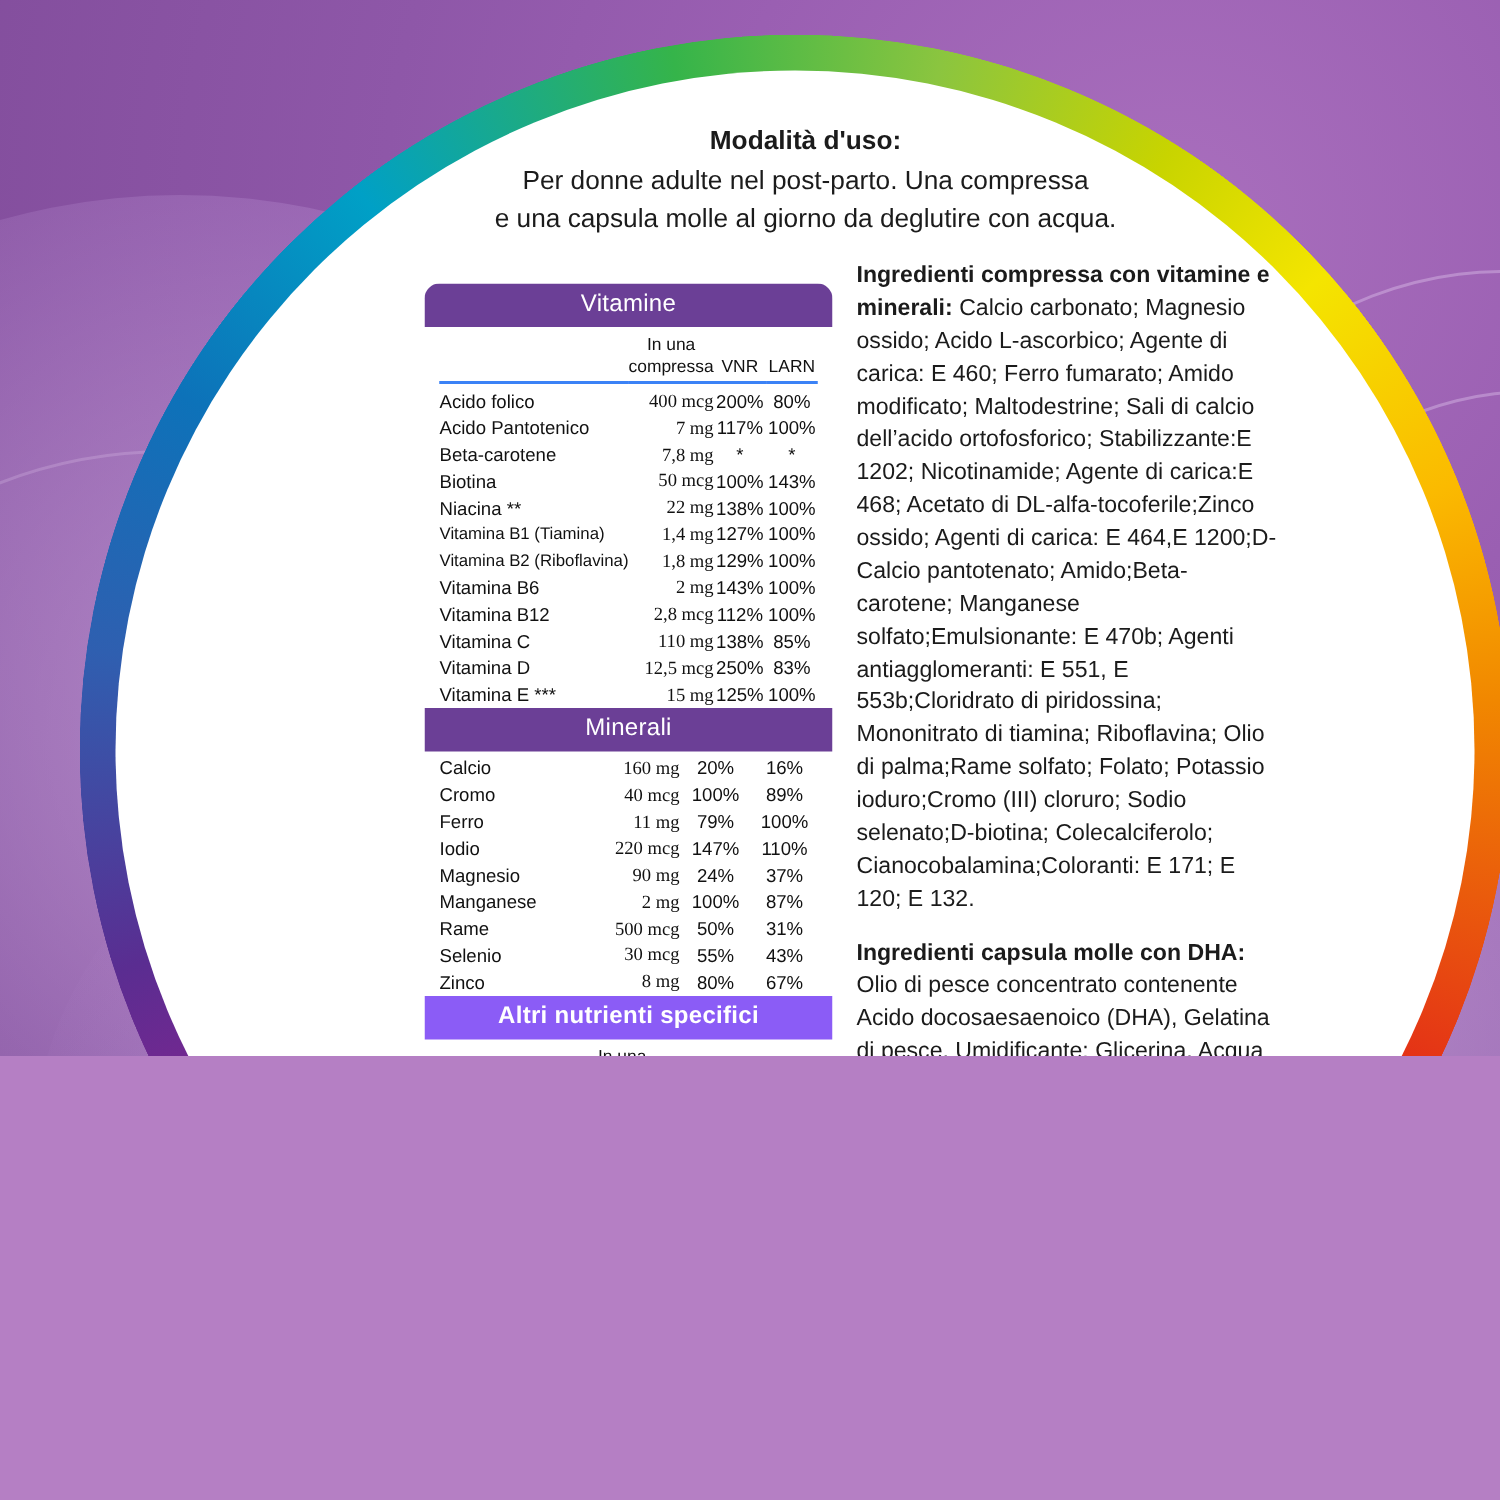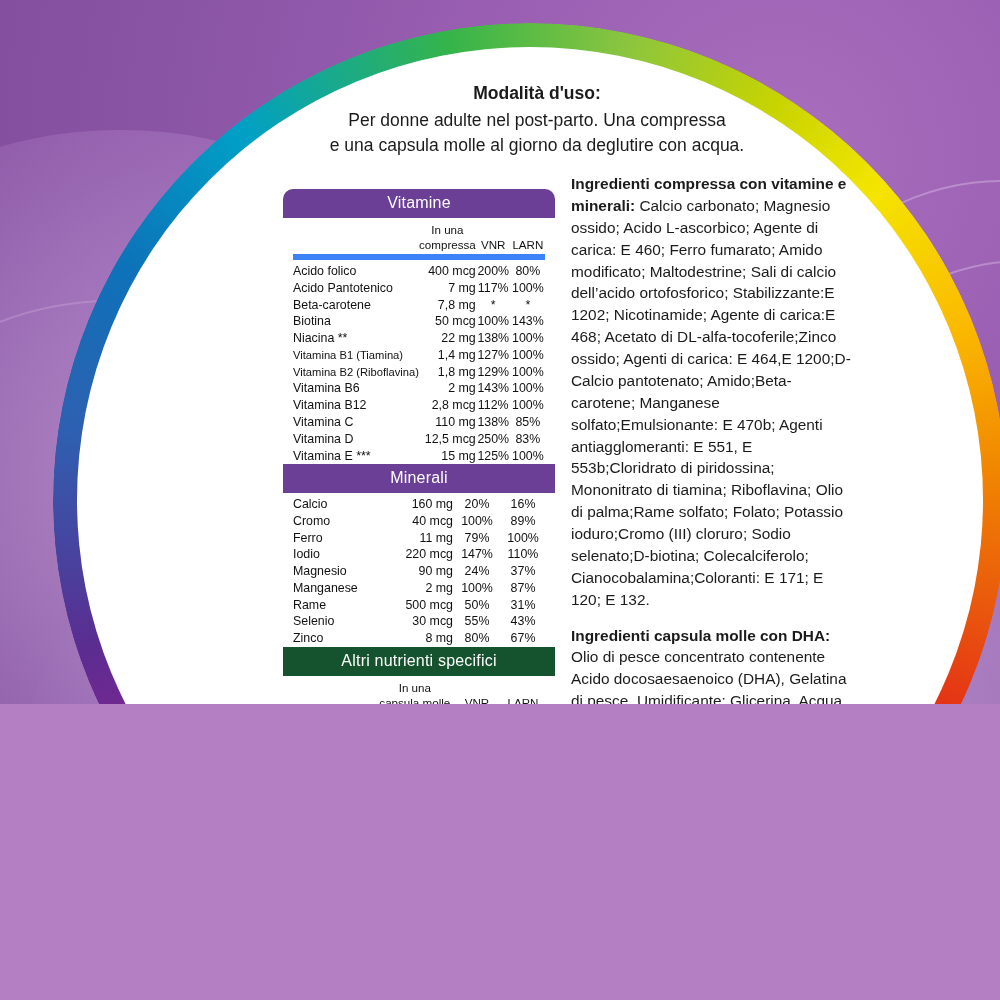--- a/index.html
+++ b/index.html
@@ -130,48 +130,48 @@
 
   .band {
     color: #ffffff;
     font-size: 16px;
     text-align: center;
     padding: 5px 0 6px;
     letter-spacing: .2px;
   }
   .band-vitamine { background: #6b3f96; }
   .band-minerali { background: #6b3f96; }
-  .band-altri   { background: #14532d; }
+  .band-altri   { background: #8b5cf6; font-weight: bold; }
 
   .panel-body { padding: 0 10px; }
 
   table.nutri {
     width: 100%;
     border-collapse: collapse;
     font-size: 12.4px;
     color: #111;
   }
   table.nutri th {
     font-weight: normal;
     font-size: 11.6px;
     color: #111;
     padding: 1px 0 1px;
     vertical-align: bottom;
   }
   table.nutri thead tr.head-units th { padding-top: 5px; }
   table.nutri thead tr.head-line th {
-    border-bottom: 6px solid #3b82f6;
+    border-bottom: 2px solid #3b82f6;
     padding-bottom: 3px;
   }
   table.nutri td {
     padding: 1.4px 0;
     white-space: nowrap;
   }
   td.c-name  { text-align: left; padding-left: 2px; }
-  td.c-qty   { text-align: right; padding-right: 16px; }
+  td.c-qty   { text-align: right; padding-right: 16px; font-family: Liberation Serif, serif; }
   td.c-vnr   { text-align: center; width: 48px; }
   td.c-larn  { text-align: center; width: 44px; }
   th.c-name  { text-align: left; }
   th.c-qty   { text-align: center; }
 
   tr.first-row td { padding-top: 4px; }
 
   .small-name { font-size: 11.2px; }
 
   

